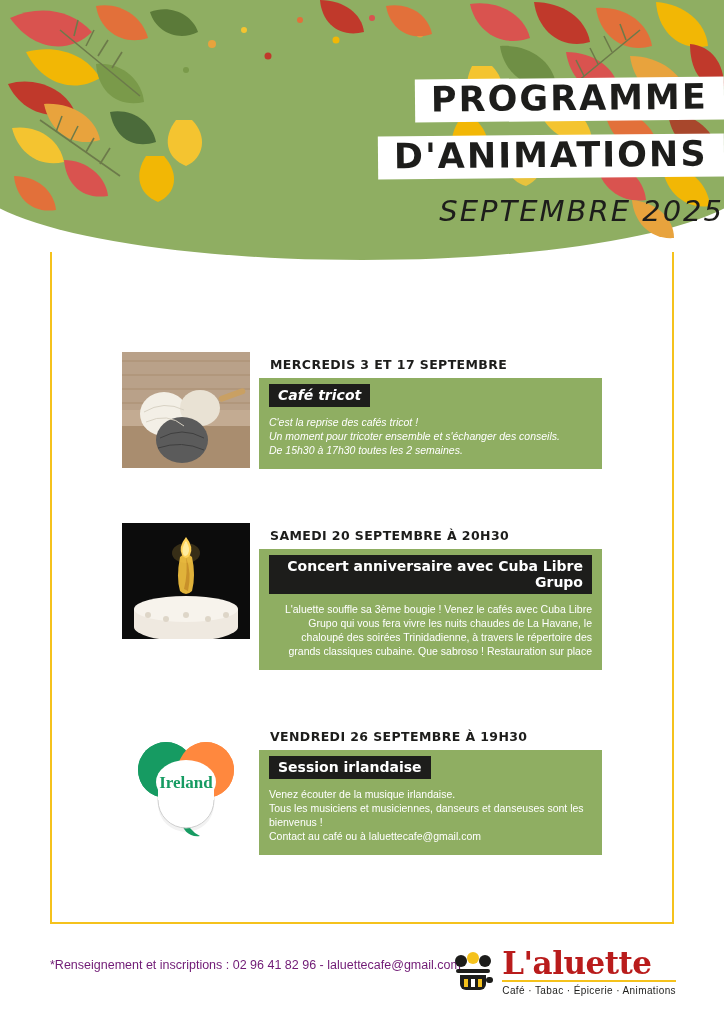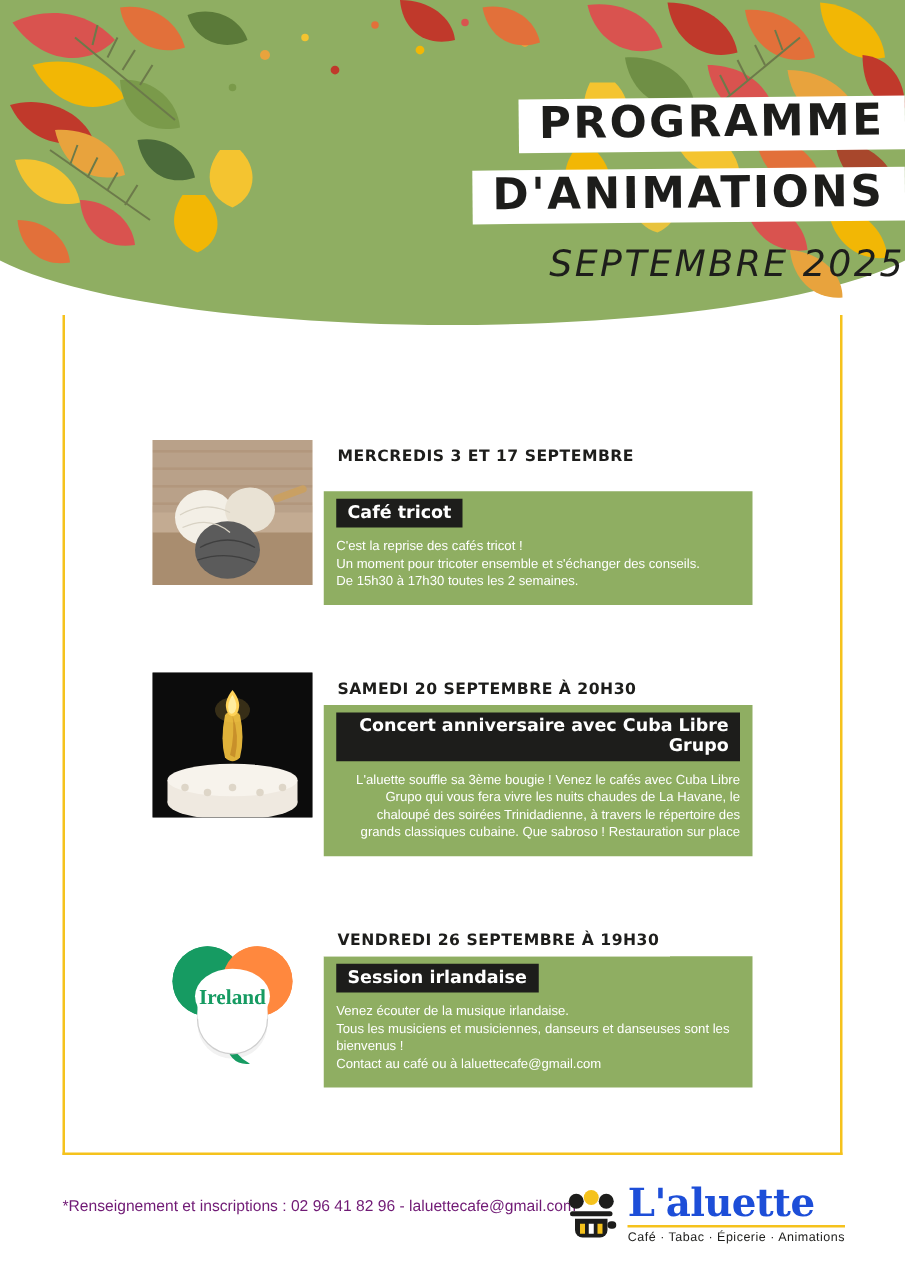--- a/index.html
+++ b/index.html
@@ -147,21 +147,21 @@
   .event-1 .event-green { width: 323px; }
   .event-2 .event-green { width: 323px; text-align: right; }
   .event-3 .event-green { width: 323px; }
 
   .date-row {
     position: relative;
     z-index: 2;
   }
 
   
-  .e1-green { margin-top: 15px; }
+  .e1-green { margin-top: 0; font-style: italic; }
 
   
   .thumb-knit {
     background: linear-gradient(#cdb9a4 0%, #c6b096 45%, #b99f84 46%, #a88d70 100%);
   }
   .thumb-cake {
     background: #0d0d0d;
   }
   .thumb-shamrock {
     background: #ffffff;
@@ -193,21 +193,21 @@
   .logo-mark {
     width: 46px;
     height: 44px;
     margin-right: 6px;
     margin-top: 4px;
   }
   .logo-name {
     font-family: "DejaVu Serif", serif;
     font-size: 31px;
     font-weight: bold;
-    color: #1d4ed8;
+    color: #b91c1c;
     line-height: 1;
     letter-spacing: -0.5px;
   }
   .logo-sub {
     font-family: "Liberation Sans", sans-serif;
     font-size: 10px;
     color: #1d1d1b;
     letter-spacing: 0.4px;
     margin-top: 3px;
   }

